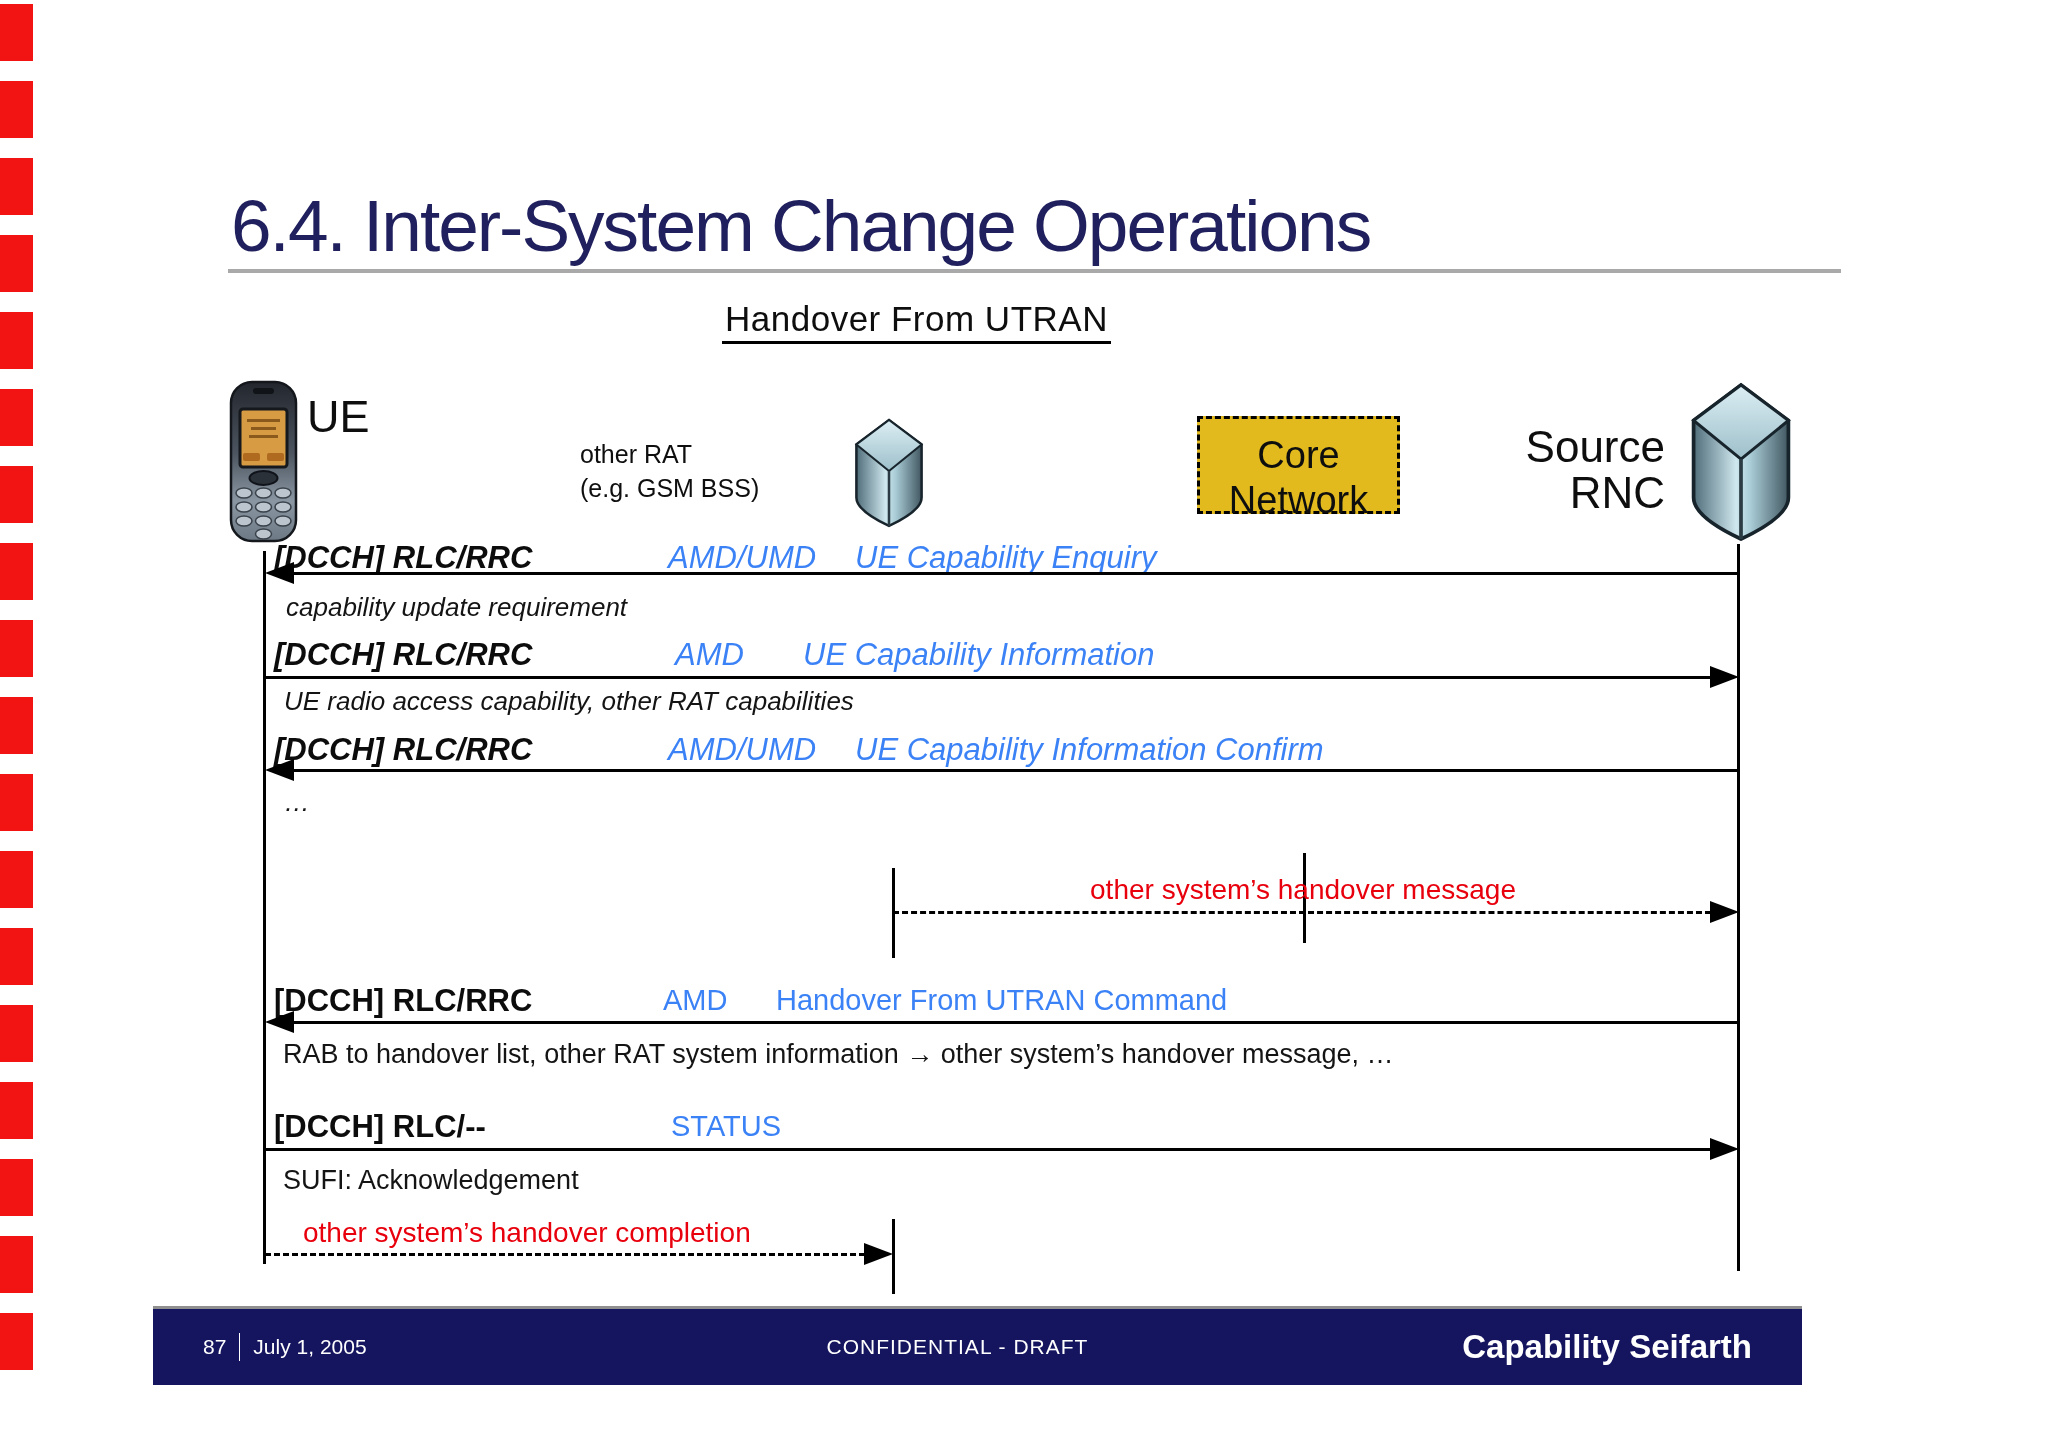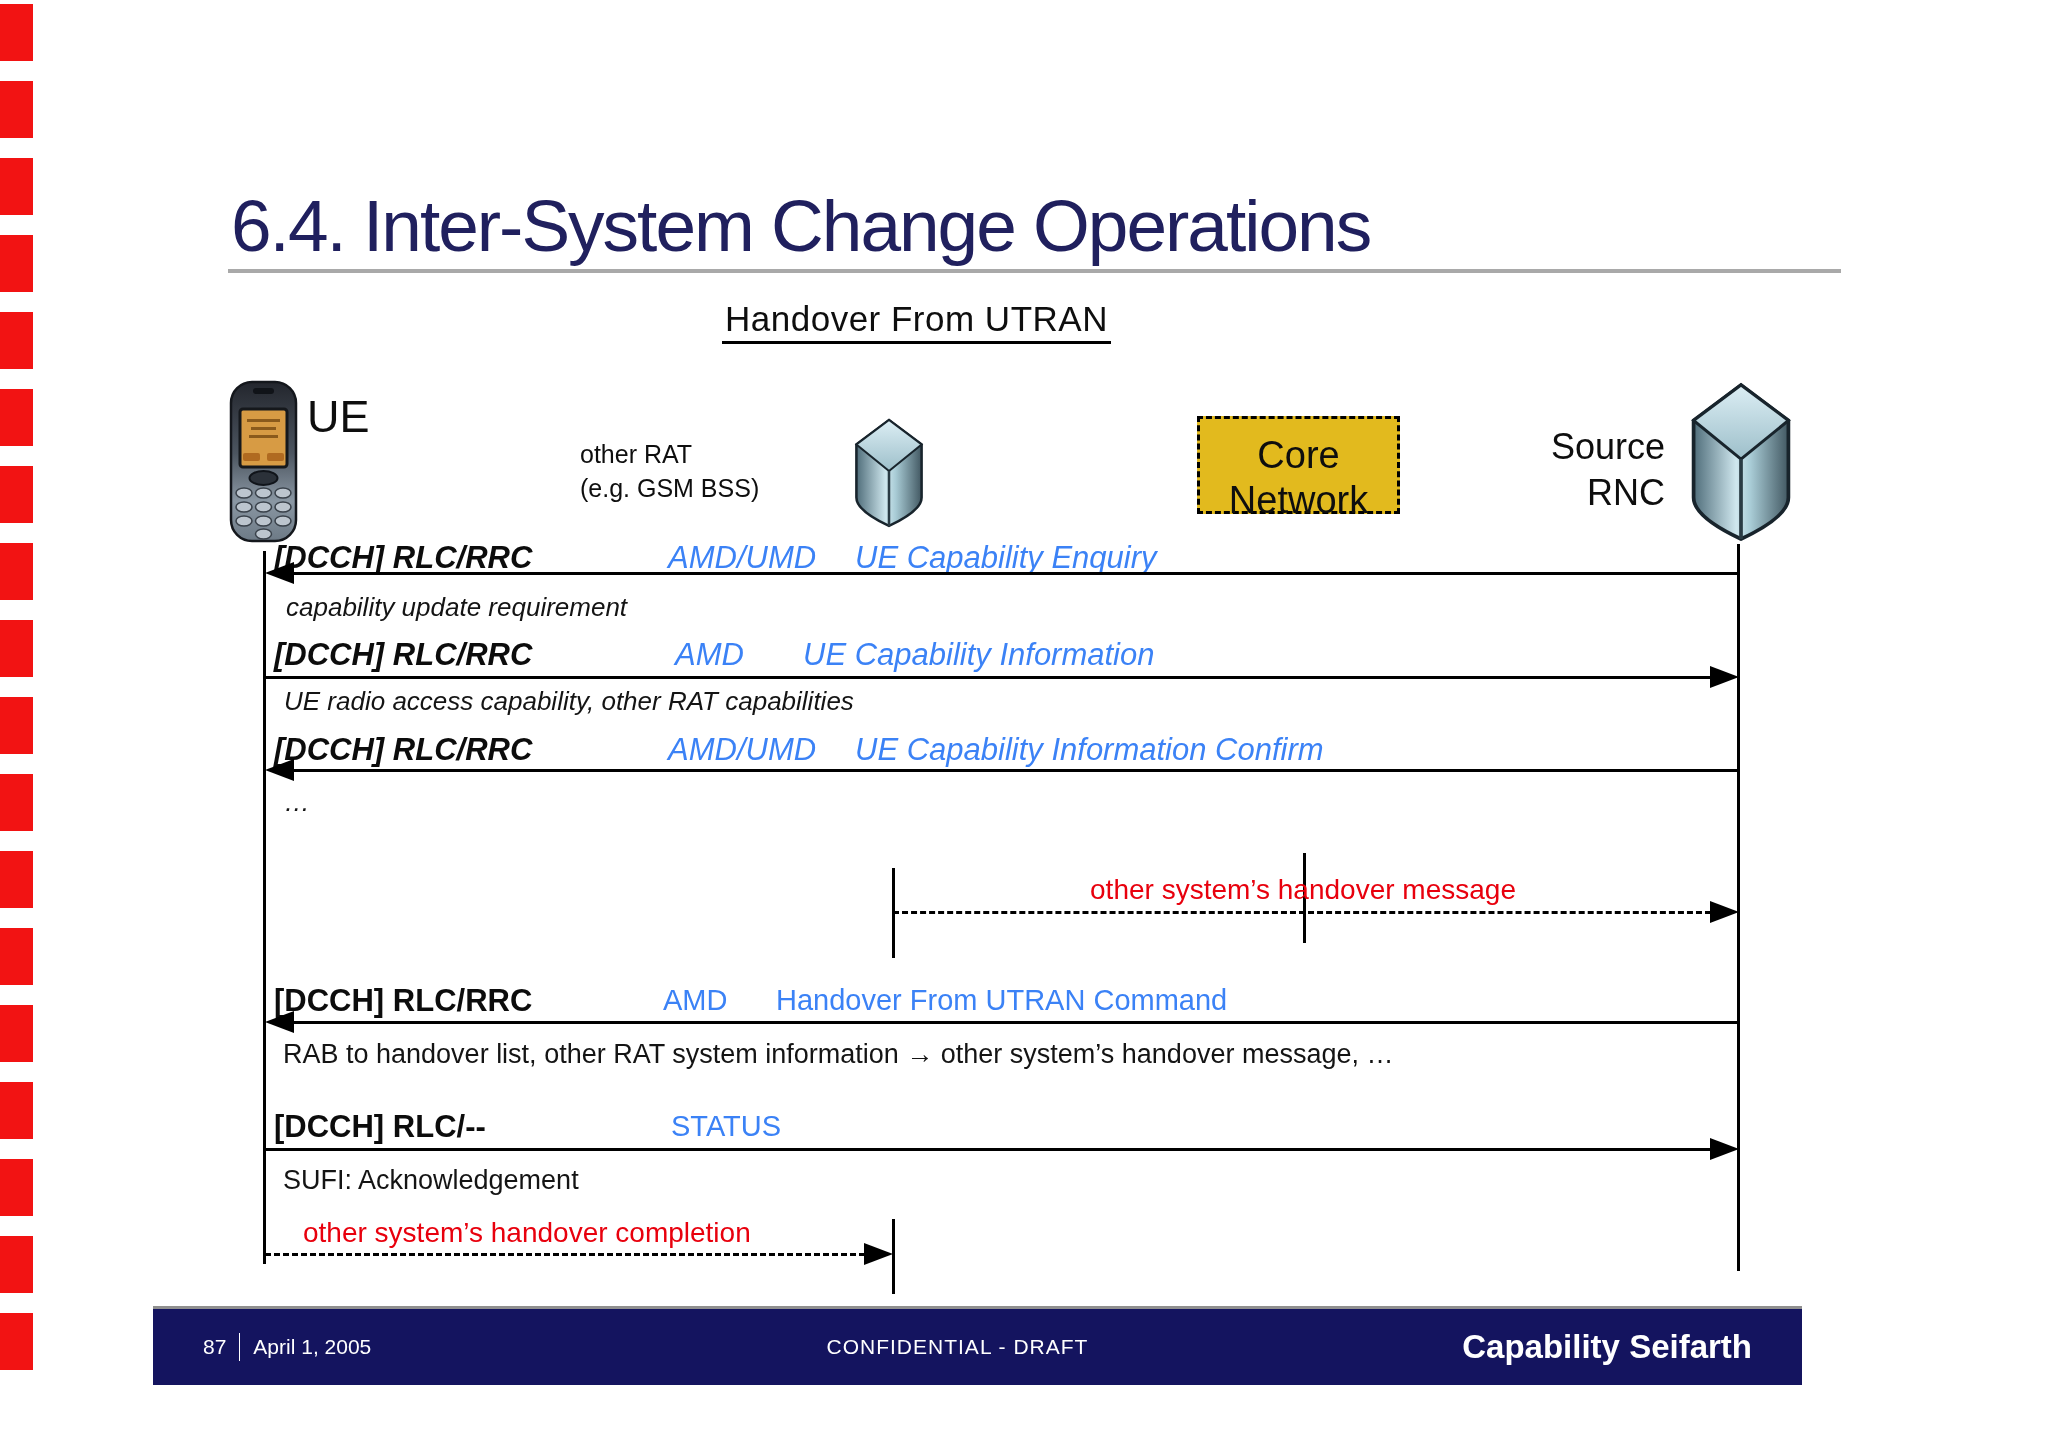--- a/index.html
+++ b/index.html
@@ -17,21 +17,21 @@
   .subtitle{position:absolute;left:722px;top:301px;font-size:35px;letter-spacing:.5px;
     line-height:1;padding:0 3px 5px 3px;border-bottom:3px solid #000;white-space:nowrap;}
   
   .ue-label{position:absolute;left:307px;top:394px;font-size:45px;line-height:1;}
   .other-rat{position:absolute;left:580px;top:437px;width:268px;
     font-size:25px;font-weight:normal;line-height:34px;}
   .cn-box{position:absolute;left:1197px;top:416px;width:203px;height:98px;
     background:#e2ba1e;border:3px dashed #000;text-align:center;font-size:38px;
     line-height:45px;padding-top:14px;box-sizing:border-box;}
   .src-rnc{position:absolute;left:1435px;top:424px;width:230px;text-align:right;
-    font-size:36px;line-height:46px;}
+    font-size:44px;line-height:46px;}
   
   .vline{position:absolute;width:3px;background:#000;}
   .hline{position:absolute;height:3px;background:#000;}
   .dline{position:absolute;height:0;border-top:3px dashed #000;}
   .tri-l{position:absolute;width:0;height:0;border-top:11px solid transparent;
     border-bottom:11px solid transparent;border-right:29px solid #000;}
   .tri-r{position:absolute;width:0;height:0;border-top:11px solid transparent;
     border-bottom:11px solid transparent;border-left:29px solid #000;}
   .msg-label{position:absolute;font-size:31px;font-weight:bold;font-style:italic;
     line-height:1;white-space:nowrap;color:#0c0c0c;}
@@ -199,19 +199,19 @@
   <div class="param upright" style="left:283px;top:1165px;">SUFI: Acknowledgement</div>
 
   <div class="dlabel" style="left:303px;top:1219px;">other system’s handover completion</div>
   <div class="dline" style="left:265px;top:1253px;width:600px;"></div>
   <div class="tri-r" style="left:864px;top:1243px;"></div>
 
   <div class="footer">
     <div class="footer-left">
       <span>87</span>
       <span class="footer-sep"></span>
-      <span>April 1, 2005</span>
+      <span>July 1, 2005</span>
     </div>
     <div class="footer-center">CONFIDENTIAL - DRAFT</div>
     <div class="footer-right">Capability Seifarth</div>
   </div>
 
 </div>
 
 </body></html>

